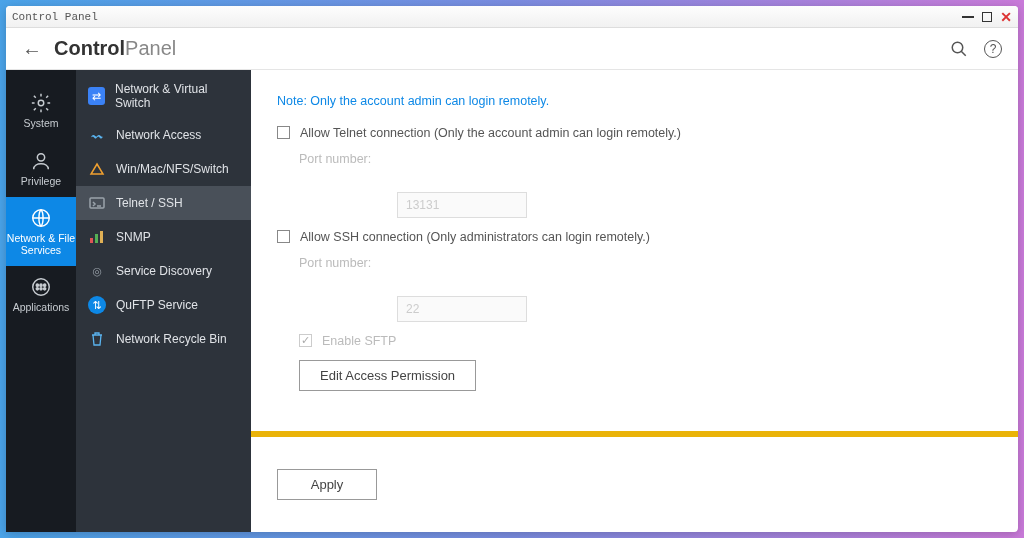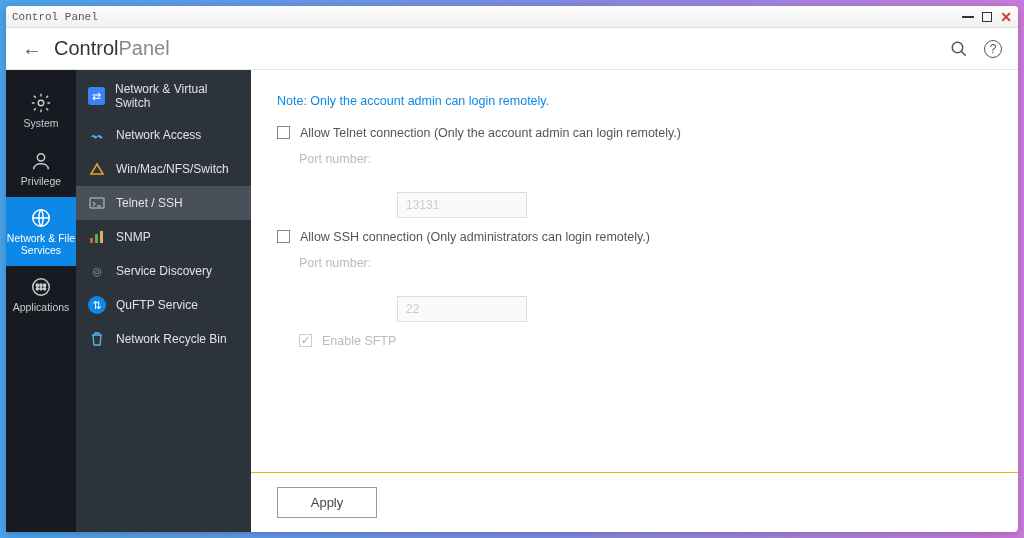--- a/index.html
+++ b/index.html
@@ -7,21 +7,21 @@
   .window { width: 100%; height: 100%; background: #fff; border-radius: 4px; display: flex; flex-direction: column; box-shadow: 0 2px 10px rgba(0,0,0,0.2); }
   .titlebar { height: 22px; background: linear-gradient(#fdfdfd,#f1f1f1); border-bottom:1px solid #ddd; display:flex; align-items:center; padding:0 6px; font-size:11px; color:#555; border-radius:4px 4px 0 0; }
   .titlebar-title { flex:1;font-family:Liberation Mono, monospace; }
   .win-controls { display:flex; gap:8px; align-items:center; }
   .win-min { width:12px; height:2px; background:#333; }
   .win-max { width:10px; height:10px; border:1.5px solid #333; }
   .win-close { color:#d33; font-weight:bold; font-size:14px; line-height:1; }
   .header { height: 42px; display:flex; align-items:center; padding: 0 16px; border-bottom:1px solid #e5e5e5; }
   .back-arrow { font-size:20px; color:#555; margin-right:12px; cursor:pointer; }
   .app-title { font-size:20px; color:#333; }
-  .app-title .bold { font-weight:400; }
+  .app-title .bold { font-weight:700; }
   .app-title .light { font-weight:300; color:#888; }
   .header-icons { margin-left:auto; display:flex; gap:16px; align-items:center; color:#555; }
   .header-icons svg, .header-icons .qmark { width:18px; height:18px; }
   .qmark { border:1.5px solid #555; border-radius:50%; display:flex; align-items:center; justify-content:center; font-size:12px; }
   .body { flex:1; display:flex; min-height:0; }
   .rail { width:70px; background:#171b21; display:flex; flex-direction:column; align-items:center; padding-top:12px; }
   .rail-item { width:100%; display:flex; flex-direction:column; align-items:center; padding:10px 0; color:#c7ccd1; font-size:10.5px; cursor:pointer; gap:4px; }
   .rail-item.active { background:#0d88e6; color:#fff; }
   .rail-icon { width:22px; height:22px; display:flex; align-items:center; justify-content:center; }
   .rail-label { text-align:center; line-height:1.1; }
@@ -36,21 +36,21 @@
   .row { display:flex; align-items:flex-start; margin-bottom:12px; gap:10px; }
   .indent { margin-left:22px; }
   .cb { width:13px; height:13px; border:1px solid #888; background:#fff; cursor:pointer; flex-shrink:0; }
   .cb.disabled { border-color:#ccc; }
   .cb.checked::after { content:"✓"; font-size:11px; line-height:11px; color:#aaa; display:block; text-align:center; }
   .indent .label { width:88px; color:#bbb; }
   .indent input { width:130px; height:26px; border:1px solid #ddd; padding:0 8px; font-size:12px; color:#404040;margin-top:40px; }
   .indent input::placeholder { color:#ccc; }
   .disabled-text { color:#bbb; }
   .btn { border:1px solid #999; background:#fff; padding:7px 20px; font-size:13px; color:#444; cursor:pointer; }
-  .footer { border-top:1px solid #eab308; padding:14px 26px; }
+  .footer { border-top:6px solid #eab308; padding:32px 26px; }
 </style>
 </head>
 <body>
 
 <div class="window">
   <div class="titlebar">
     <span class="titlebar-title">Control Panel</span>
     <div class="win-controls">
       <span class="win-min"></span>
       <span class="win-max"></span>
@@ -190,20 +190,23 @@
         </div>
         <div class="row indent">
           <span class="label disabled-text">Port number:</span>
           <input type="text" disabled="" placeholder="22" style="">
         </div>
         <div class="row indent">
           <span class="cb disabled checked"></span>
           <span class="disabled-text">Enable SFTP</span>
         </div>
 
+        <div class="row indent" style="margin-top:10px">
+          <button class="btn">Edit Access Permission</button>
+        </div>
       </div>
 
       <div class="footer">
         <button class="btn" style="min-width:100px">Apply</button>
       </div>
     </div>
   </div>
 </div>
 
 </body></html>

